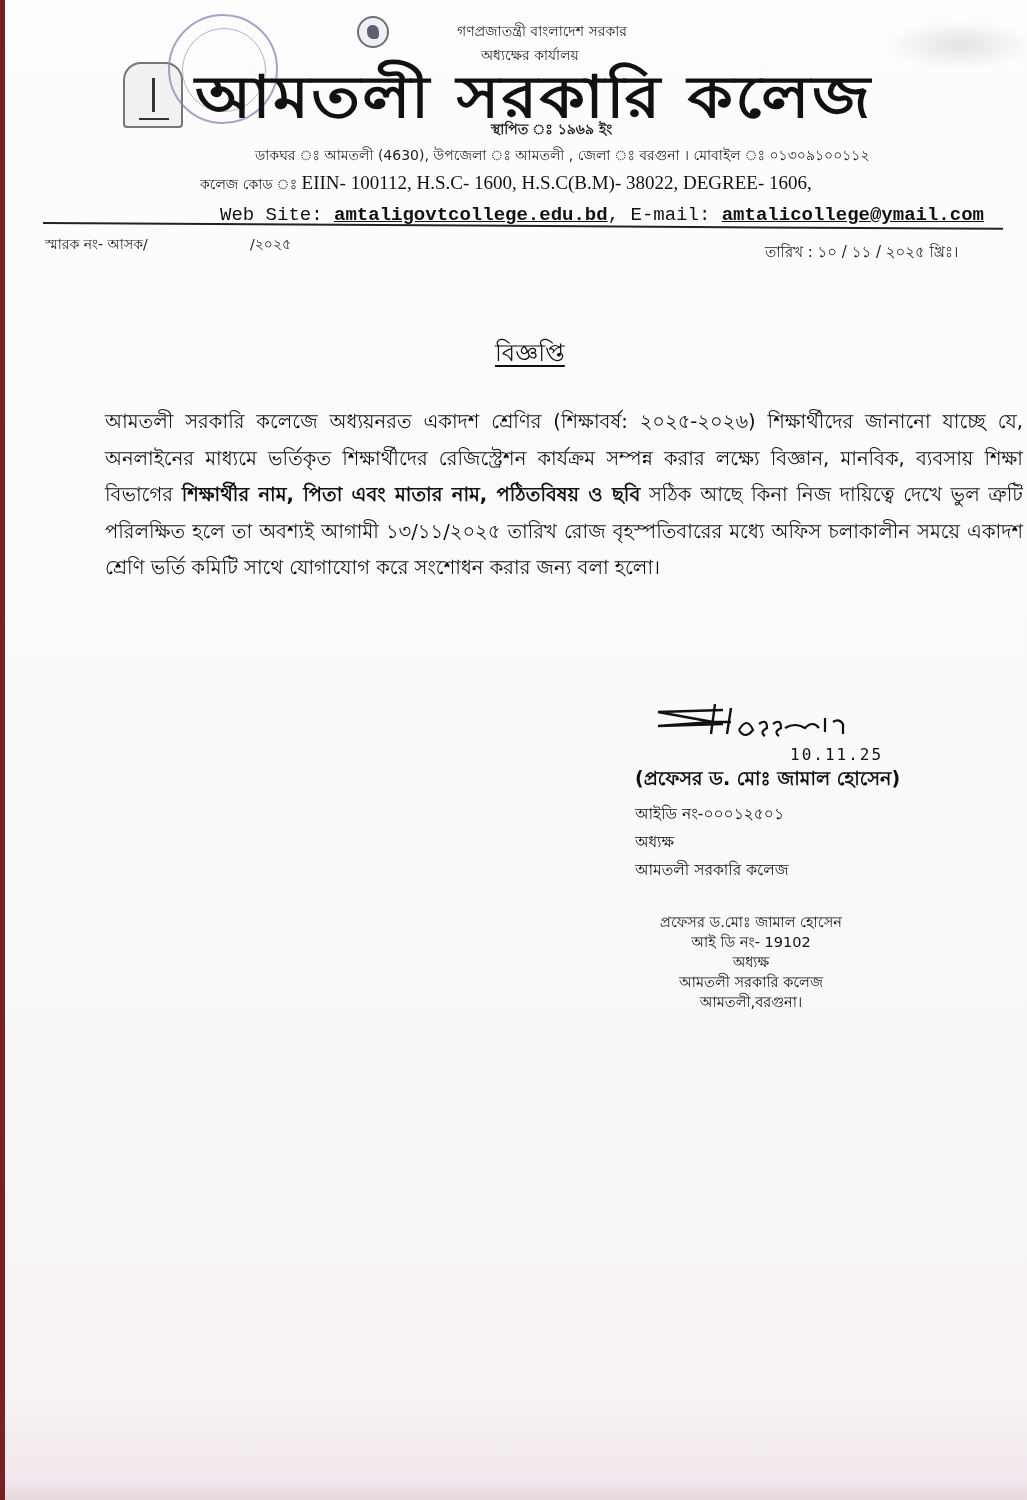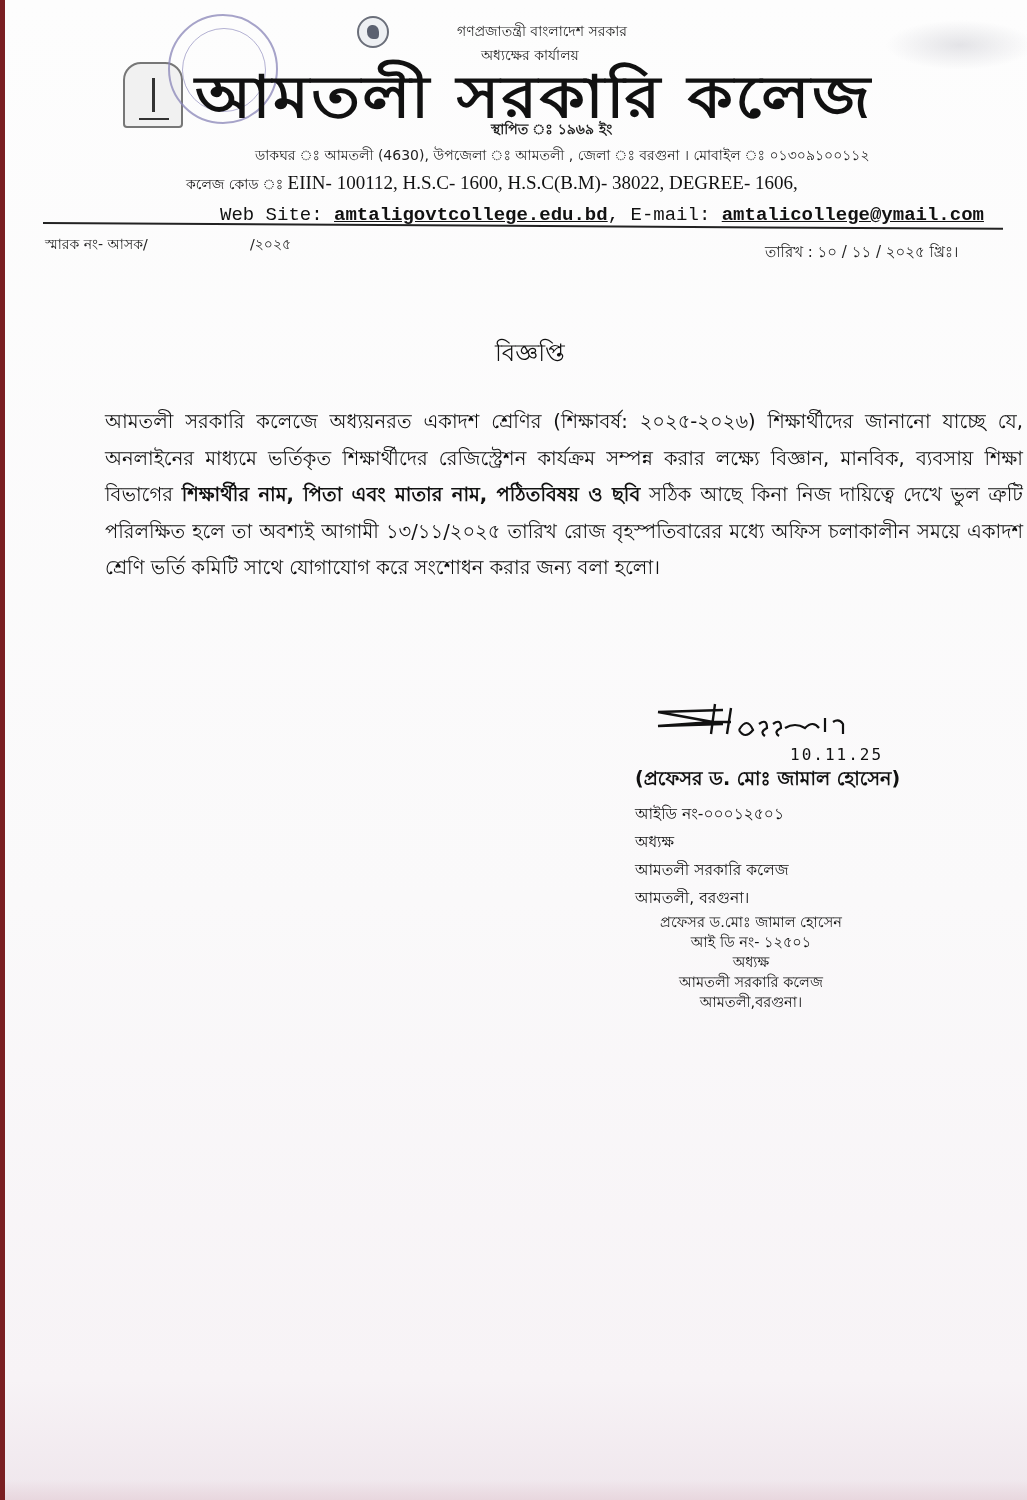--- a/index.html
+++ b/index.html
@@ -36,21 +36,21 @@
     letter-spacing: 2px; color: #111; line-height: 70px;
     transform: scaleX(1.12); transform-origin: left center;
   }
   .established {
     position: absolute; left: 486px; top: 118px; font-size: 14px; font-weight: bold; color: #222;
   }
   .address-line {
     position: absolute; left: 250px; top: 144px; font-size: 14px; color: #222;
   }
   .code-line {
-    position: absolute; left: 181px; top: 172px; font-size: 19px;
+    position: absolute; left: 195px; top: 172px; font-size: 19px;
     font-family: "Liberation Serif", serif; color: #111;
   }
   .web-line {
     position: absolute; left: 215px; top: 204px; font-size: 19px;
     font-family: Liberation Mono, monospace; color: #111;
   }
   .web-line .link { font-weight: bold; text-decoration: underline; }
   .header-rule {
     position: absolute; left: 38px; top: 222px; width: 960px; height: 2px;
     background: #222; transform: rotate(0.35deg); transform-origin: left center;
@@ -81,21 +81,21 @@
   .college-logo {
     position: absolute; left: 118px; top: 62px; width: 60px; height: 66px;
     border: 2px solid #777; border-radius: 18px 18px 4px 4px; box-sizing: border-box;
     background: #f1f1f1;
   }
   .college-logo .bar { position: absolute; left: 27px; top: 14px; width: 3px; height: 34px; background: #333; }
   .college-logo .book { position: absolute; left: 14px; top: 46px; width: 30px; height: 8px; border-bottom: 2px solid #333; }
   
   .notice-title {
     position: absolute; left: 490px; top: 334px; font-size: 24px; color: #111;
-    text-underline-offset: 4px;
+    text-decoration: underline; text-underline-offset: 4px;
   }
   .body-text {
     position: absolute; left: 100px; top: 404px; width: 918px;
     font-size: 19.5px; line-height: 36.5px; color: #111; text-align: justify;
   }
   .body-text b { font-weight: bold; }
   .urgent {
     position: absolute; left: 100px; top: 656px; font-size: 32px; color: #111;
     border-bottom: 1px dotted #555; padding-bottom: 4px;
   }
@@ -164,22 +164,21 @@
     <path d="M5 12 L70 10 M5 12 L60 22 L5 26 L70 24" stroke="#111" stroke-width="2.4" fill="none"></path>
     <path d="M62 4 L58 34 M58 22 L78 22 M78 8 L74 34" stroke="#111" stroke-width="2.4" fill="none"></path>
     <path d="M86 30 q8 -14 14 0 q-8 10 -14 0 M106 24 q8 -6 8 4 q-8 4 -2 8 M120 24 q8 -6 8 4 q-8 4 -2 8 M132 28 q10 -6 20 0 q8 -8 14 0 M172 18 v14 M180 22 q6 -4 10 2 v10" stroke="#111" stroke-width="2.2" fill="none"></path>
   </svg>
   <div class="sig-date">10.11.25</div>
   <div class="sign-name">(প্রফেসর ড. মোঃ জামাল হোসেন)</div>
   <div class="sign-block">
     <div>আইডি নং-০০০১২৫০১</div>
     <div>অধ্যক্ষ</div>
     <div>আমতলী সরকারি কলেজ</div>
-    <div>আমতলী, বরগুনা।</div>
   </div>
   <div class="stamp-block">
     <div>প্রফেসর ড.মোঃ জামাল হোসেন</div>
-    <div>আই ডি নং- ১২৫০১</div>
+    <div>আই ডি নং- 19102</div>
     <div>অধ্যক্ষ</div>
     <div>আমতলী সরকারি কলেজ</div>
     <div>আমতলী,বরগুনা।</div>
   </div>
 </div>
 
 </body></html>

